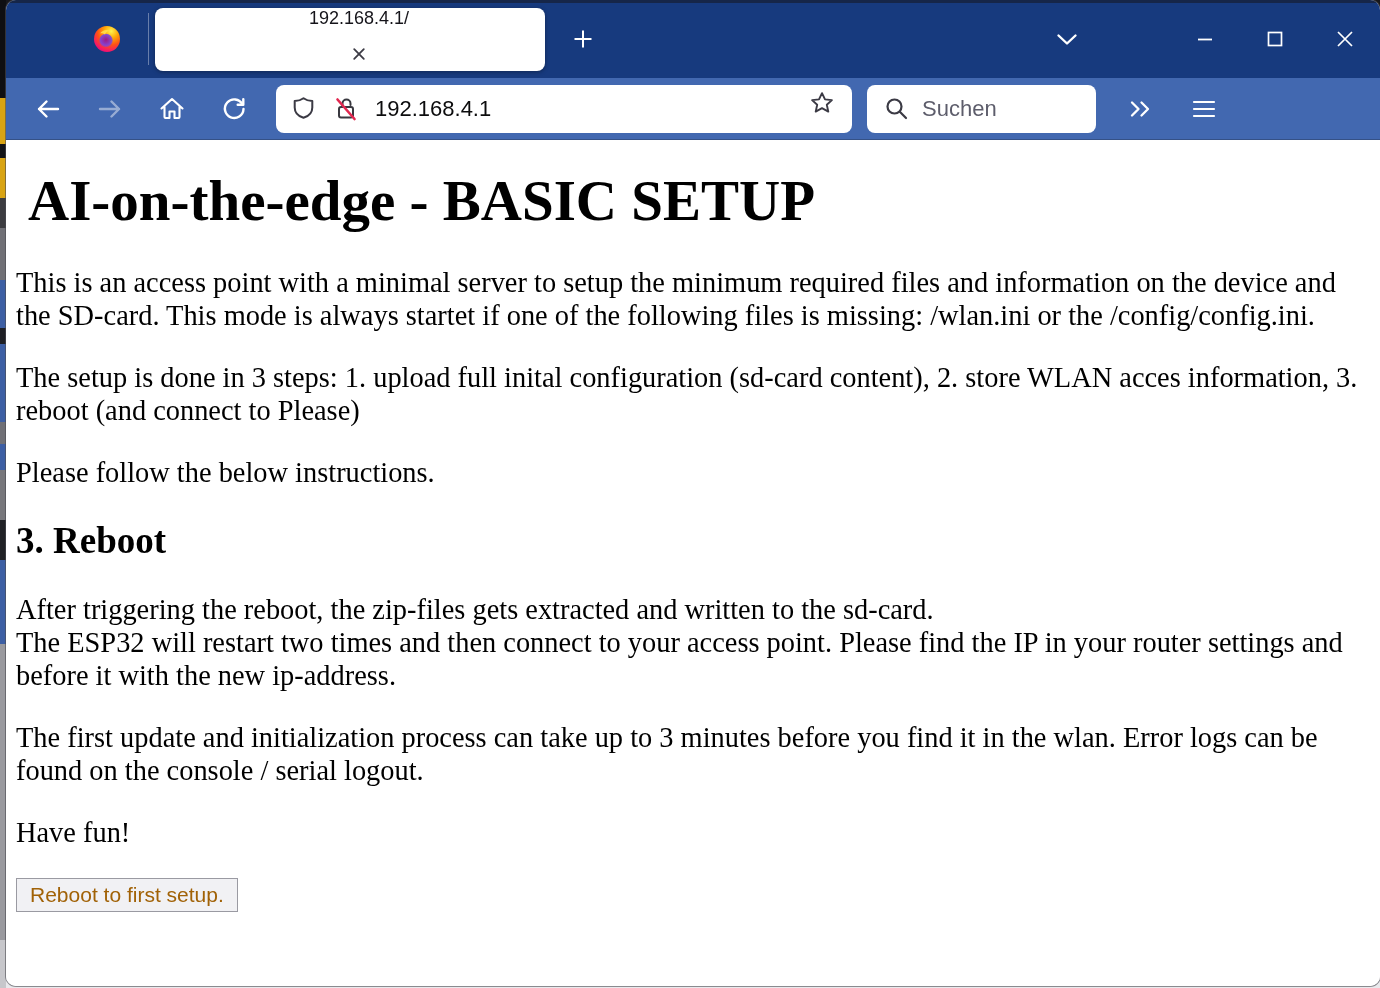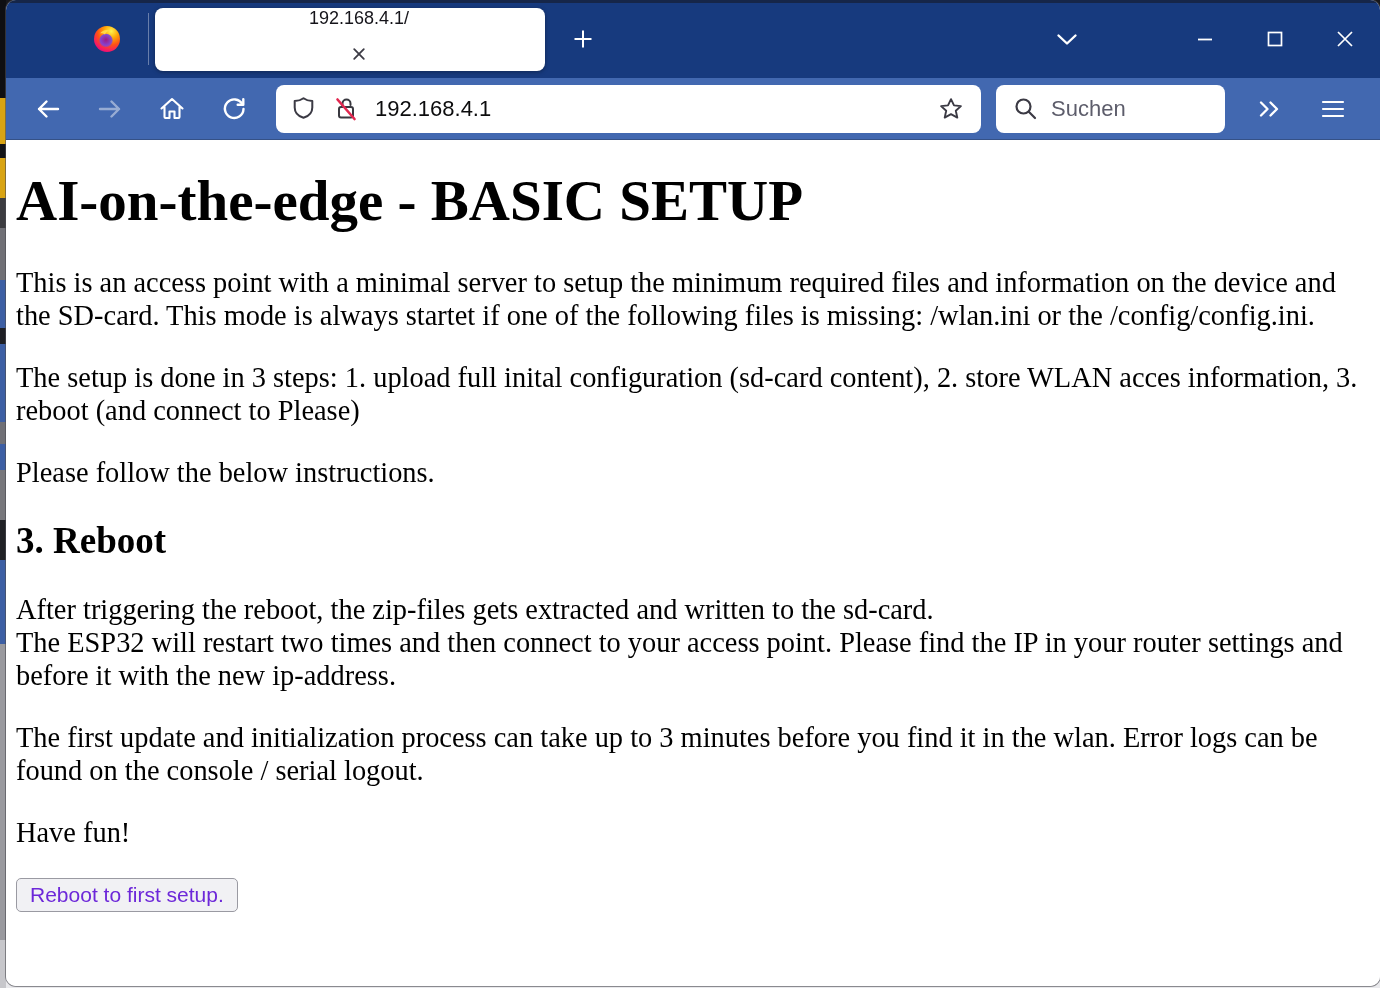--- a/index.html
+++ b/index.html
@@ -41,45 +41,45 @@
   .tabs-chevron { position:absolute; left:1040px; top:22px; width:42px; height:36px; }
   .win-btn   { position:absolute; top:20px; width:46px; height:38px; }
   .win-min { left:1176px; } .win-max { left:1246px; } .win-close { left:1316px; }
 
   
   .toolbar { flex:none; height:62px; background:#4268b0; display:flex;
              align-items:center; padding-left:22px;
              border-bottom:1px solid rgba(21,20,26,.28); }
   .nav-btn { width:40px; height:40px; margin-right:22px; border-radius:6px; flex:none; }
   .nav-btn.disabled { opacity:.45; }
-  .urlbar { flex:none; width:705px; height:48px; background:#fff; border-radius:8px;
-            display:flex; align-items:center; padding:0 12px 0 14px; }
+  .urlbar { flex:none; width:576px; height:48px; background:#fff; border-radius:8px;
+            display:flex; padding:0 12px 0 14px; }
   .identity { display:flex; align-items:center; gap:16px; flex:none; }
   .url-input { flex:1; border:none; outline:none; font-size:22px; color:#0c0c0d;
                font-family:inherit; margin-left:16px; background:transparent; min-width:0; }
   .star-btn { width:36px; height:36px; flex:none; }
   .searchbar { flex:none; width:229px; height:48px; background:#fff; border-radius:8px;
                margin-left:15px; display:flex; align-items:center; padding:0 10px 0 16px; }
   .search-input { flex:1; border:none; outline:none; font-size:22px; color:#ef4444;
                   font-family:inherit; margin-left:12px; background:transparent; min-width:0; }
   .search-input::placeholder { color:#5d5d6b; opacity:1; }
   .overflow-btn { width:40px; height:40px; margin-left:24px; flex:none; }
   .menu-btn { width:40px; height:40px; margin-left:24px; flex:none; }
 
   
   .content { flex:1; background:#fff; overflow:hidden;
              font-family:"Liberation Serif","DejaVu Serif",serif; color:#000;
              padding:0 4px 0 10px; }
-  .content h1 { font-size:57px; line-height:62px; font-weight:bold; margin:30px 0 34px; }
+  .content h1 { font-size:57px; line-height:62px; font-weight:bold; margin:30px 12px 34px; }
   .content h3 { font-size:37px; line-height:38px; font-weight:bold; margin:33px 0; }
   .content p  { font-size:28.4px; line-height:33px; margin:29px 0; }
   .content .line { display:block; white-space:nowrap; }
   .reboot-btn { font-family:"Liberation Sans","DejaVu Sans",sans-serif; font-size:21px;
-                color:#6d28d9; background:#f1f1f4; border:1px solid #9a9aa2;
-                border-radius:5px; padding:4px 13px; cursor:pointer; margin-top:0; }
+                color:#a16207; background:#f1f1f4; border:1px solid #9a9aa2;
+                border-radius:0; padding:4px 13px; cursor:pointer; margin-top:0; }
 
   svg { display:block; }
 </style>
 </head>
 <body>
 
 <div class="left-strip">
   <div class="seg" style="height:98px;background:#0f0f12"></div>
   <div class="seg" style="height:46px;background:#d9a413"></div>
   <div class="seg" style="height:14px;background:#131316"></div>

